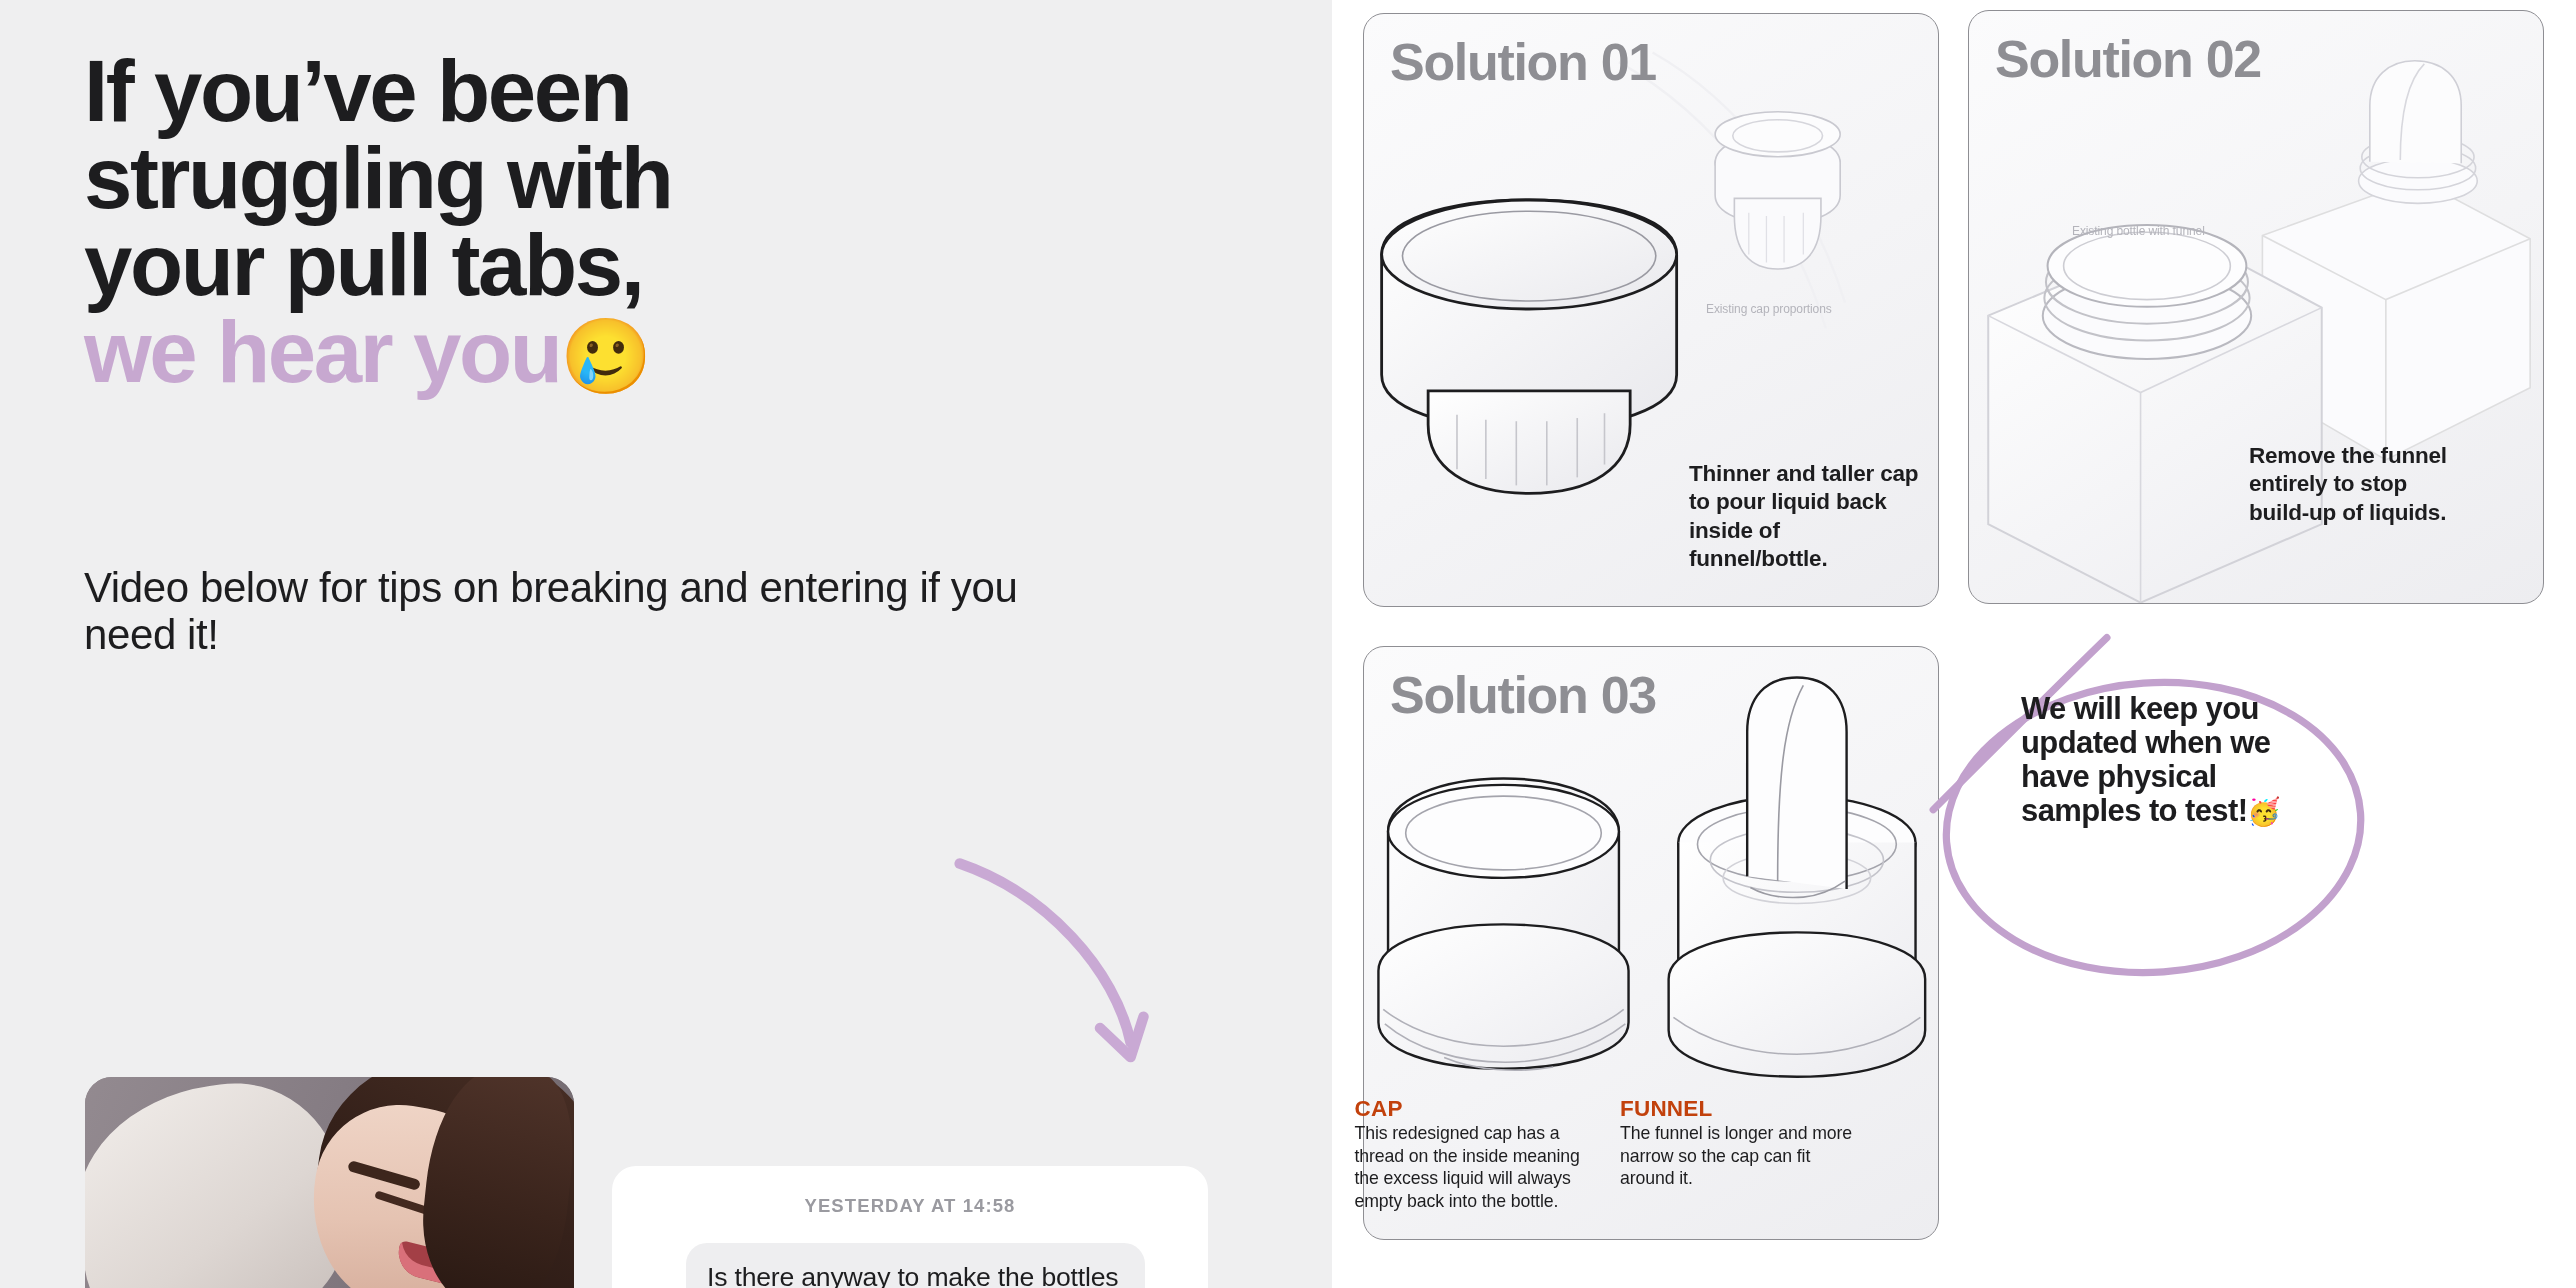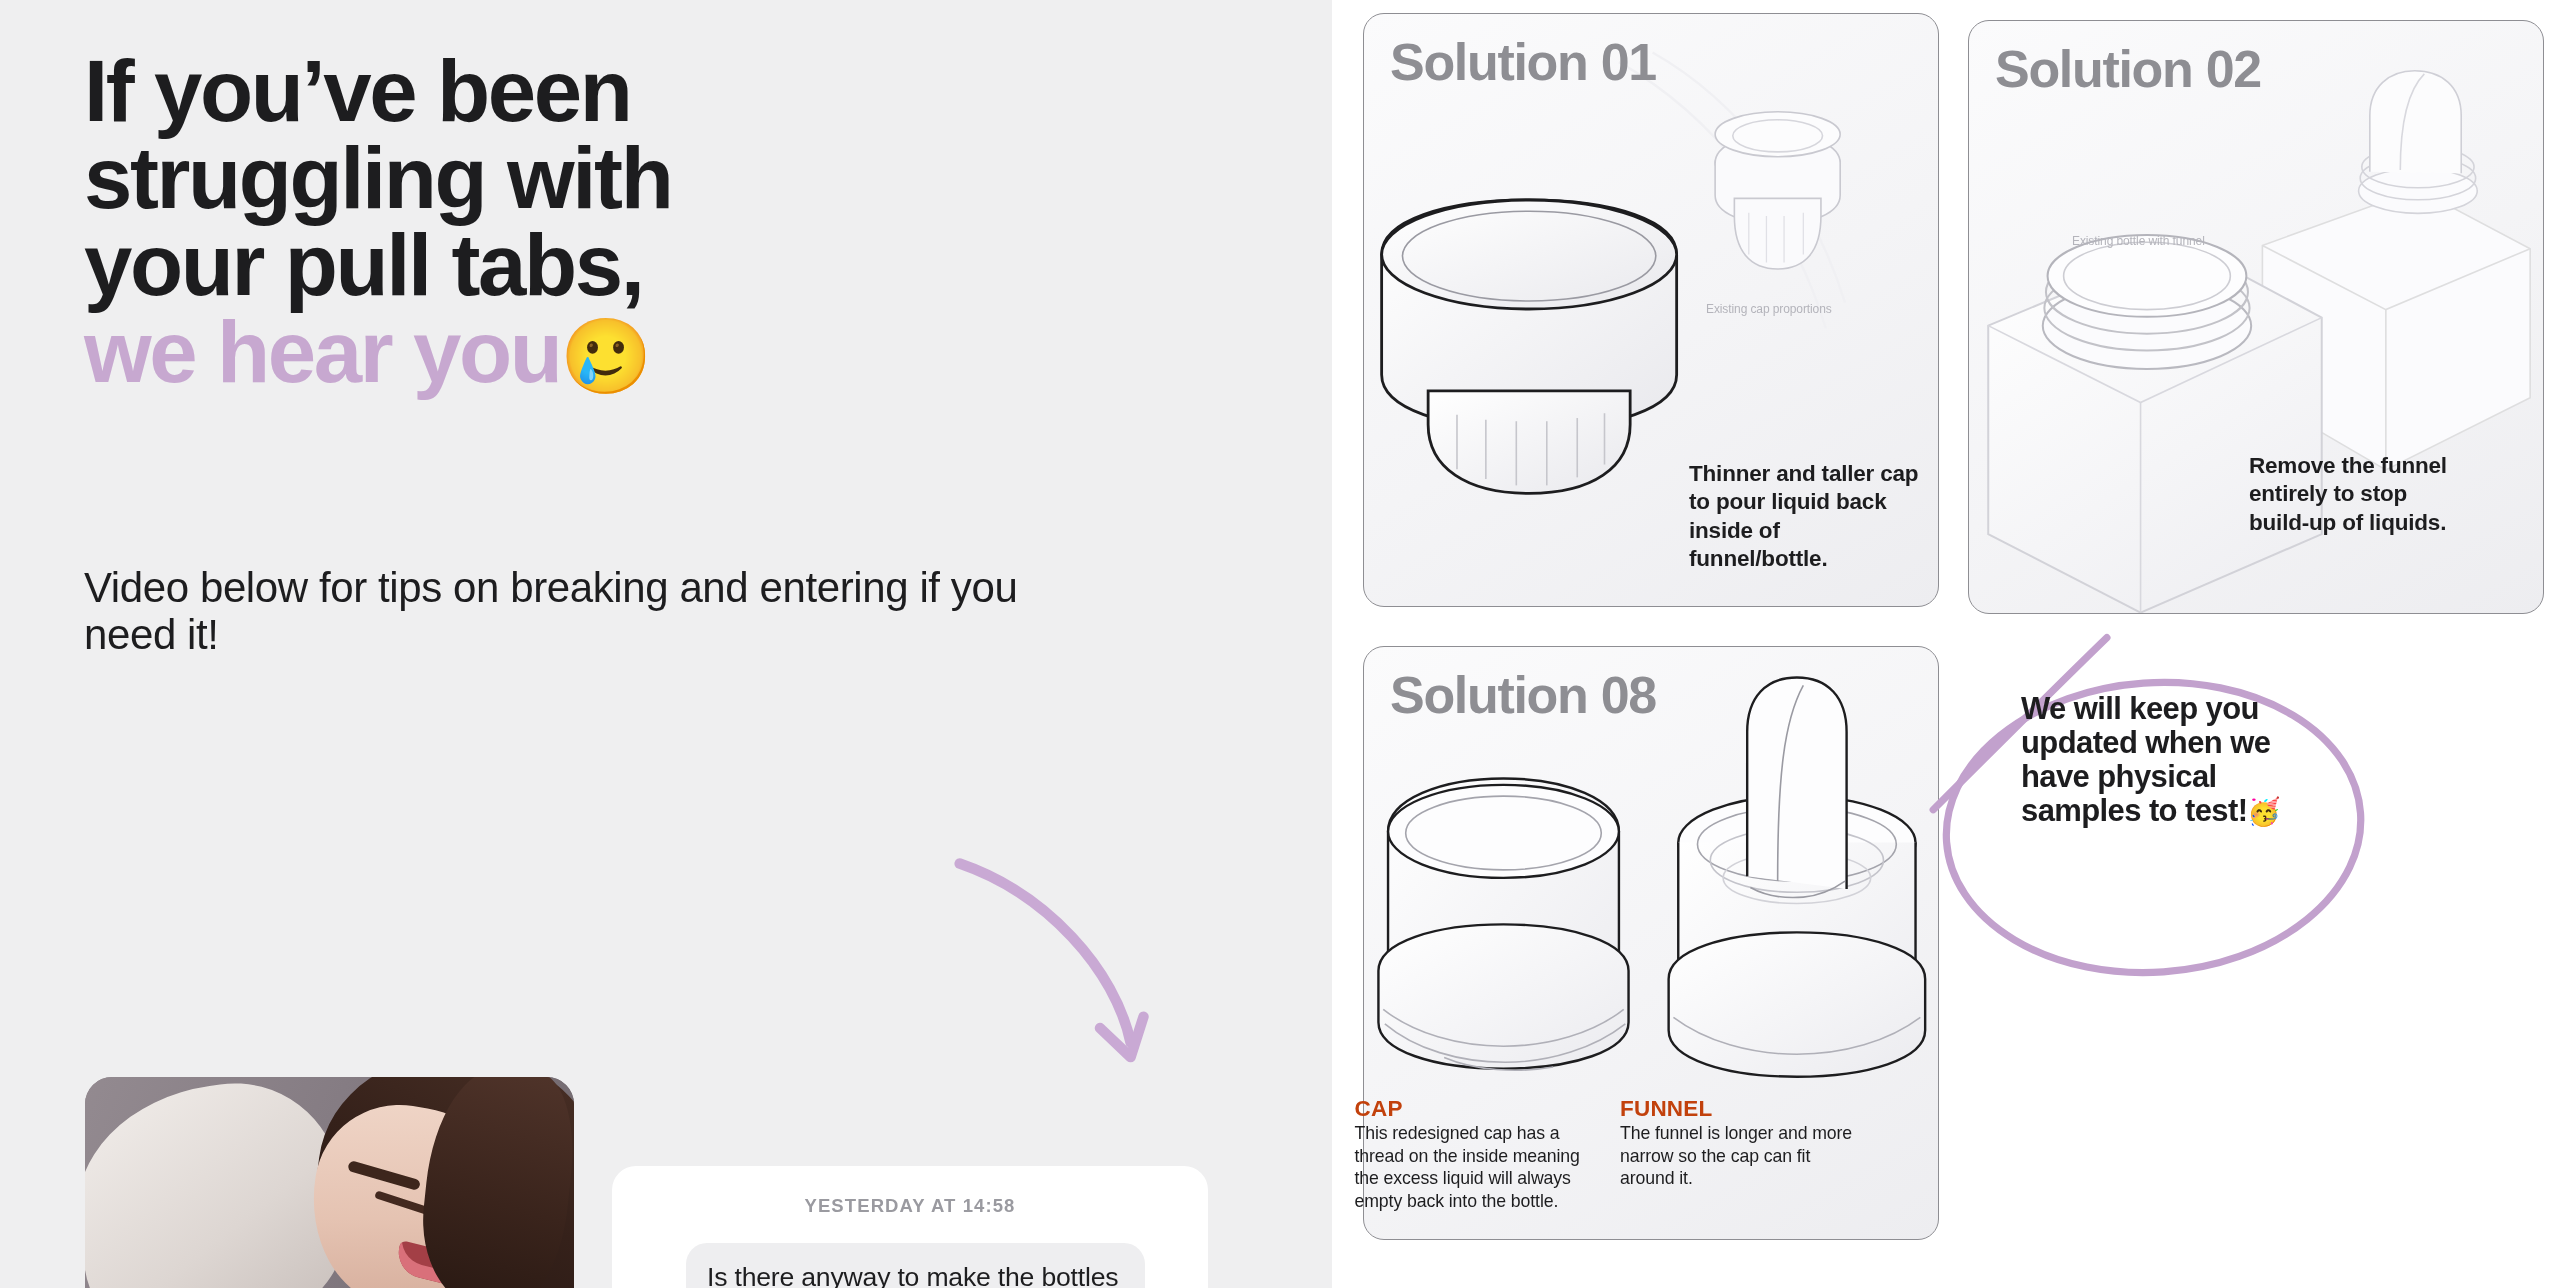--- a/index.html
+++ b/index.html
@@ -153,21 +153,21 @@
   }
 
   .sol-card {
     position: absolute;
     background: linear-gradient(150deg,#fbfbfc 0%,#f4f4f6 55%,#ededf0 100%);
     border: 1.6px solid #8e8e93;
     border-radius: 21px;
     overflow: hidden;
   }
   #card-1 { left: 31px;  top: 13px;  width: 576px; height: 594px; }
-  #card-2 { left: 636px; top: 20px;  width: 576px; height: 594px; }
+  #card-2 { left: 636px; top: 10px;  width: 576px; height: 594px; }
   #card-3 { left: 31px;  top: 646px; width: 576px; height: 594px; }
 
   .sol-title {
     position: absolute; left: 26px; top: 17.7px;
     font-size: 52px;
     font-weight: 700;
     letter-spacing: -1.3px;
     color: #8e8e93;
   }
 
@@ -368,21 +368,21 @@
         <ellipse cx="540" cy="266" rx="108" ry="40" fill="none" stroke="#c4c4cb" stroke-width="2"></ellipse>
         <ellipse cx="540" cy="288" rx="92" ry="32" fill="none" stroke="#d2d2d8" stroke-width="2"></ellipse>
         <path d="M380 414 C380 378 452 356 540 356 C628 356 700 378 700 414
                  L700 478 C700 514 628 536 540 536 C452 536 380 514 380 478 Z" fill="url(#gC)" stroke="#1d1d1f" stroke-width="3"></path>
         <path d="M386 462 C426 492 482 508 540 508 C598 508 654 492 694 462" fill="none" stroke="#b0b0b8" stroke-width="2"></path>
 
         <path d="M478 286 L478 106 C478 62 502 38 540 38 C578 38 602 62 602 106 L602 302" fill="#fdfdfe" stroke="#1d1d1f" stroke-width="3"></path>
         <path d="M516 292 C516 160 524 92 548 48" fill="none" stroke="#9a9aa2" stroke-width="2"></path>
         <path d="M482 300 C500 310 524 314 548 312 C568 310 586 302 600 292" fill="none" stroke="#9a9aa2" stroke-width="2"></path>
       </svg>
-      <h2 class="sol-title">Solution 08</h2>
+      <h2 class="sol-title">Solution 03</h2>
     </article>
 
     <div class="sub-block" id="sub-cap">
       <div class="sub-title">CAP</div>
       <div class="sub-body">This redesigned cap has a thread on the inside meaning the excess liquid will always empty back into the bottle.</div>
     </div>
 
     <div class="sub-block" id="sub-funnel">
       <div class="sub-title">FUNNEL</div>
       <div class="sub-body">The funnel is longer and more narrow so the cap can fit around it.</div>

